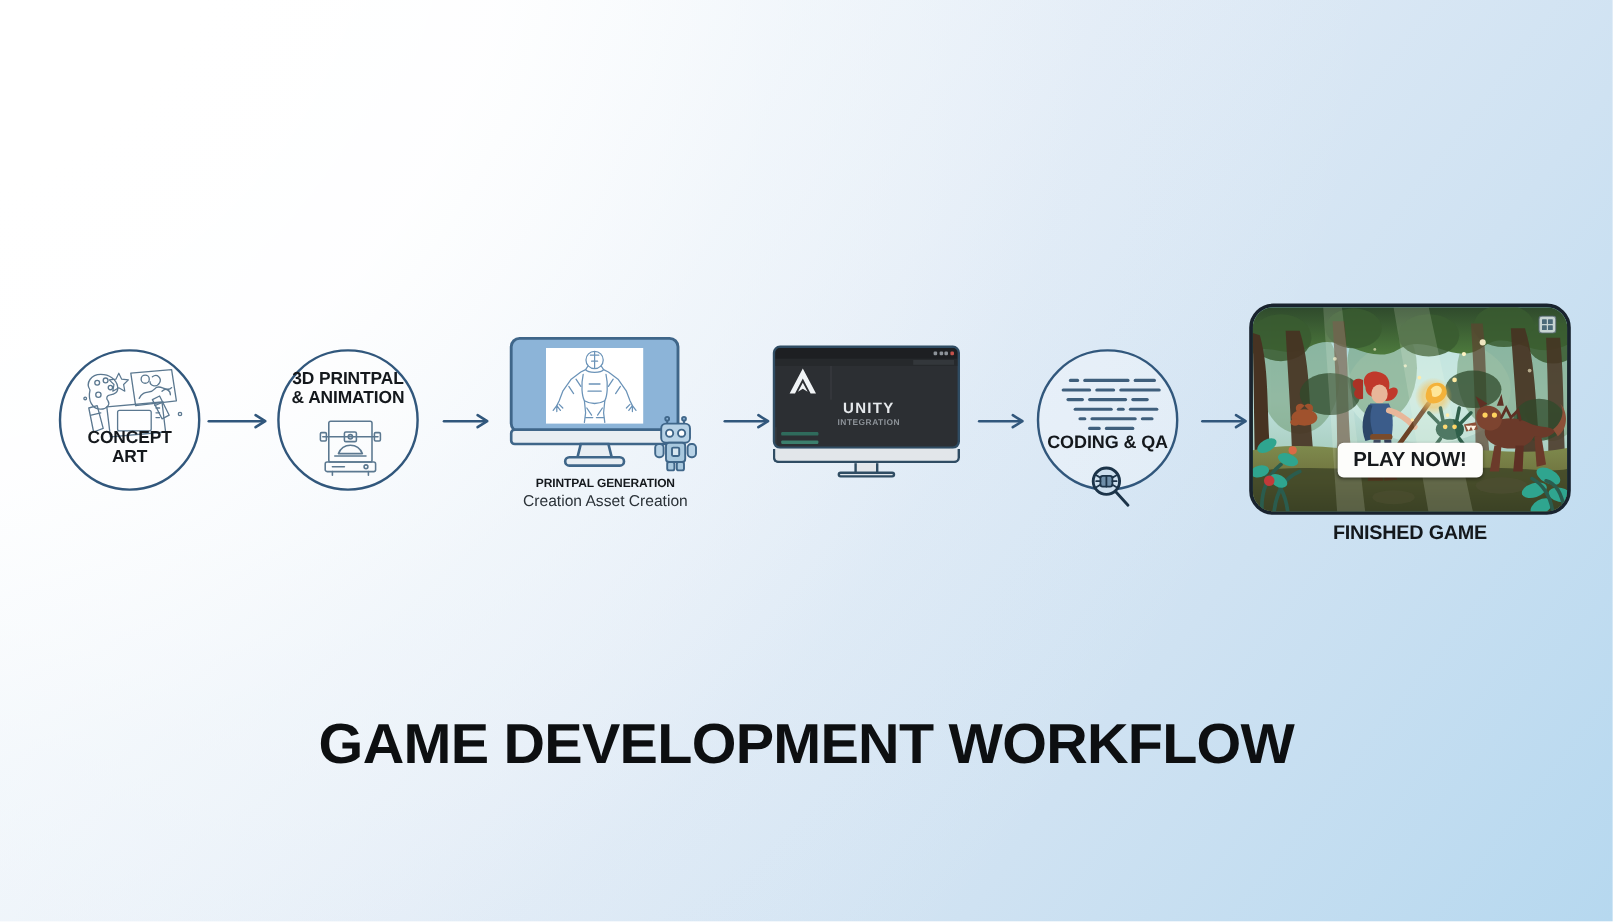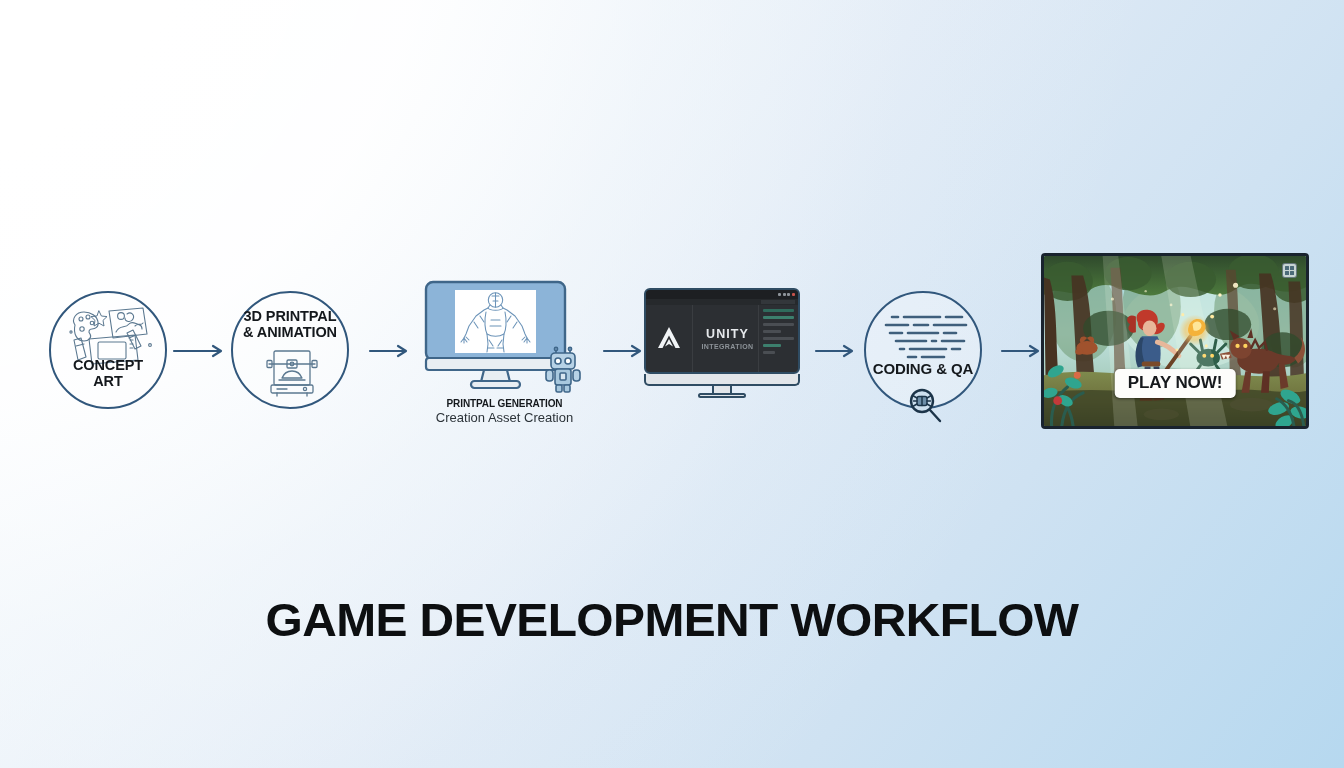--- a/index.html
+++ b/index.html
@@ -224,20 +224,21 @@
     height: 4px;
     background: #33373b;
   }
   .unity-body {
     position: absolute;
     left: 0;
     top: 15px;
     right: 0;
     bottom: 0;
     display: flex;
+    flex-direction: column;
   }
   .unity-logo-pane {
     width: 46px;
     display: flex;
     align-items: center;
     justify-content: center;
     border-right: 1px solid #3a3d41;
   }
   .unity-text-pane {
     flex: 1;
@@ -320,21 +321,21 @@
     width: 268px;
     height: 205px;
   }
   #game-panel {
     position: absolute;
     left: 0;
     top: 0;
     width: 268px;
     height: 176px;
     border: 3px solid #19232e;
-    border-radius: 4px;
+    border-radius: 20px;
     box-sizing: border-box;
     overflow: hidden;
     background: #2f5b52;
   }
   #game-art {
     position: absolute;
     inset: 0;
   }
   #game-hud-icon {
     position: absolute;
@@ -822,18 +823,19 @@
 
         <div id="game-hud-icon">
           <i></i>
           <i></i>
           <i></i>
           <i></i>
         </div>
 
         <div id="play-now">PLAY NOW!</div>
       </div>
+      <div id="finished-label">FINISHED GAME</div>
     </div>
 
   </div>
 
   <div id="main-title">GAME DEVELOPMENT WORKFLOW</div>
 </div>
 
 </body></html>

